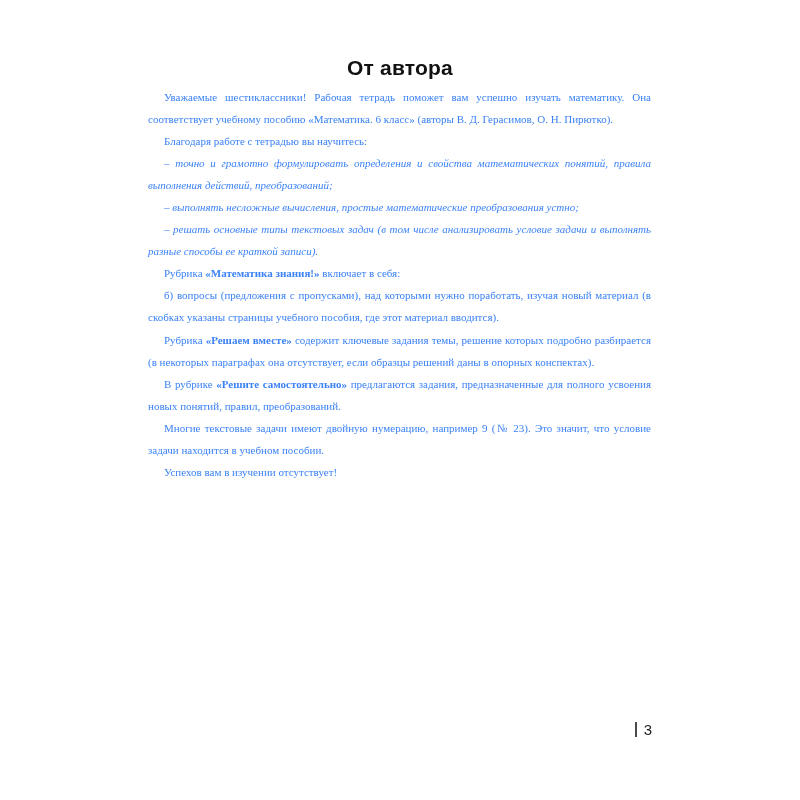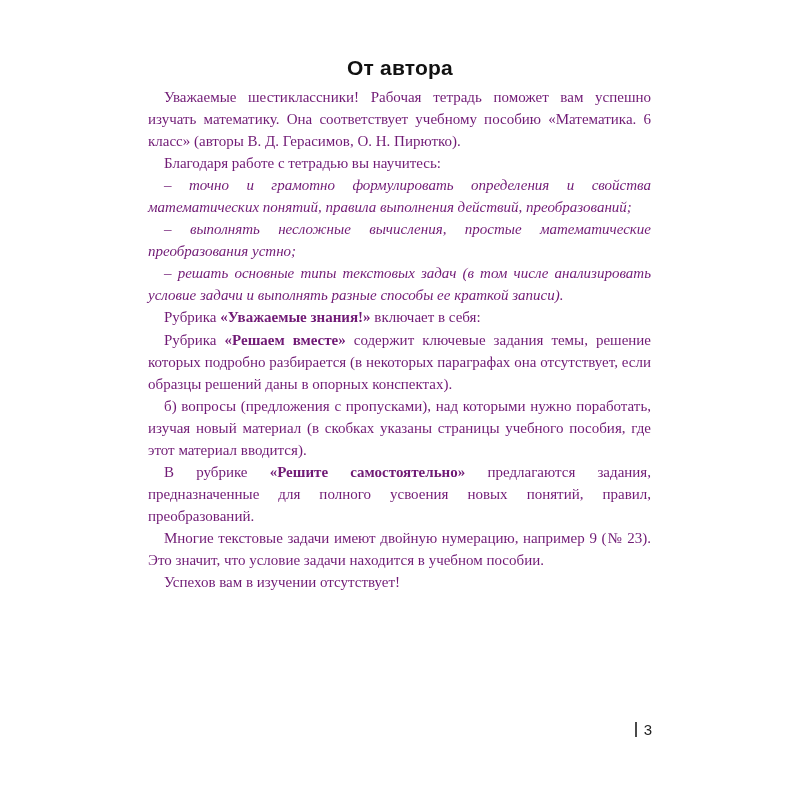--- a/index.html
+++ b/index.html
@@ -46,24 +46,24 @@
     position: absolute;
     left: 148px;
     top: 86px;
     width: 503px;
   }
 
   .para {
     margin: 0;
     text-align: justify;
     text-justify: inter-word;
-    font-size: 15px;
+    font-size: 11px;
     line-height: 22.05px;
     text-indent: 16px;
-    color: #701a75;
+    color: #3b82f6;
     hyphens: manual;
   }
 
   
   .para.dash {
     text-indent: 16px;
     font-style: italic;
   }
 
   .para b,
@@ -117,30 +117,30 @@
     <p class="para dash">
       <span>– выполнять несложные вычисления, простые математические преобразования устно;</span>
     </p>
 
     <p class="para dash">
       <span>– решать основные типы текстовых задач (в том числе анализировать условие задачи и выполнять разные способы ее краткой записи).</span>
     </p>
 
 
     <p class="para">
-      <span>Рубрика </span><b class="rubric">«Уважаемые знания!»</b><span> включает в себя:</span>
+      <span>Рубрика </span><b class="rubric">«Математика знания!»</b><span> включает в себя:</span>
     </p>
 
 
     <p class="para">
-      <span>Рубрика </span><b class="rubric">«Решаем вместе»</b><span> содержит ключевые задания темы, решение которых подробно разбирается (в некоторых параграфах она отсутствует, если образцы решений даны в опорных конспектах).</span>
+      <span>б) вопросы (предложения с пропусками), над которыми нужно поработать, изучая новый материал (в скобках указаны страницы учебного пособия, где этот материал вводится).</span>
     </p>
 
     <p class="para">
-      <span>б) вопросы (предложения с пропусками), над которыми нужно поработать, изучая новый материал (в скобках указаны страницы учебного пособия, где этот материал вводится).</span>
+      <span>Рубрика </span><b class="rubric">«Решаем вместе»</b><span> содержит ключевые задания темы, решение которых подробно разбирается (в некоторых параграфах она отсутствует, если образцы решений даны в опорных конспектах).</span>
     </p>
 
     <p class="para">
       <span>В рубрике </span><b class="rubric">«Решите самостоятельно»</b><span> предлагаются задания, предназначенные для полного усвоения новых понятий, правил, преобразований.</span>
     </p>
 
     <p class="para">
       <span>Многие текстовые задачи имеют двойную нумерацию, например 9 (№ 23). Это значит, что условие задачи находится в учебном пособии.</span>
     </p>
 

